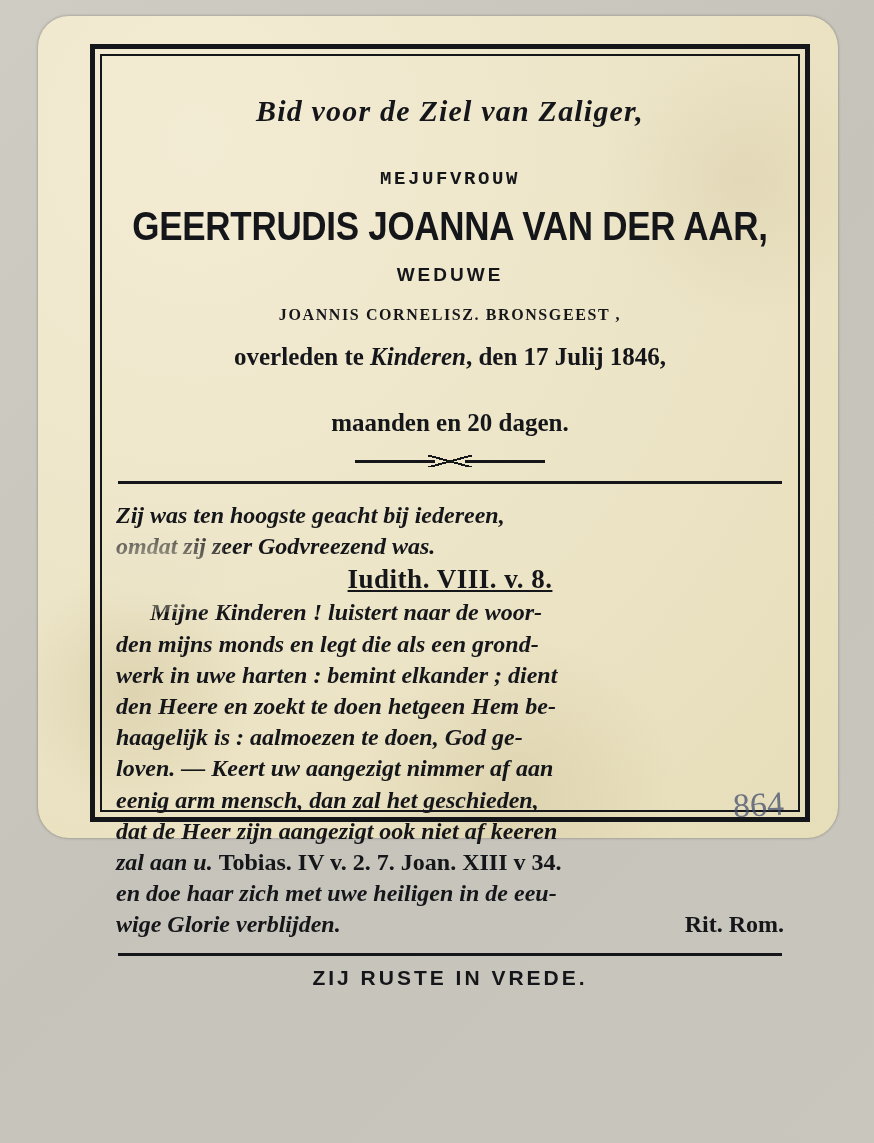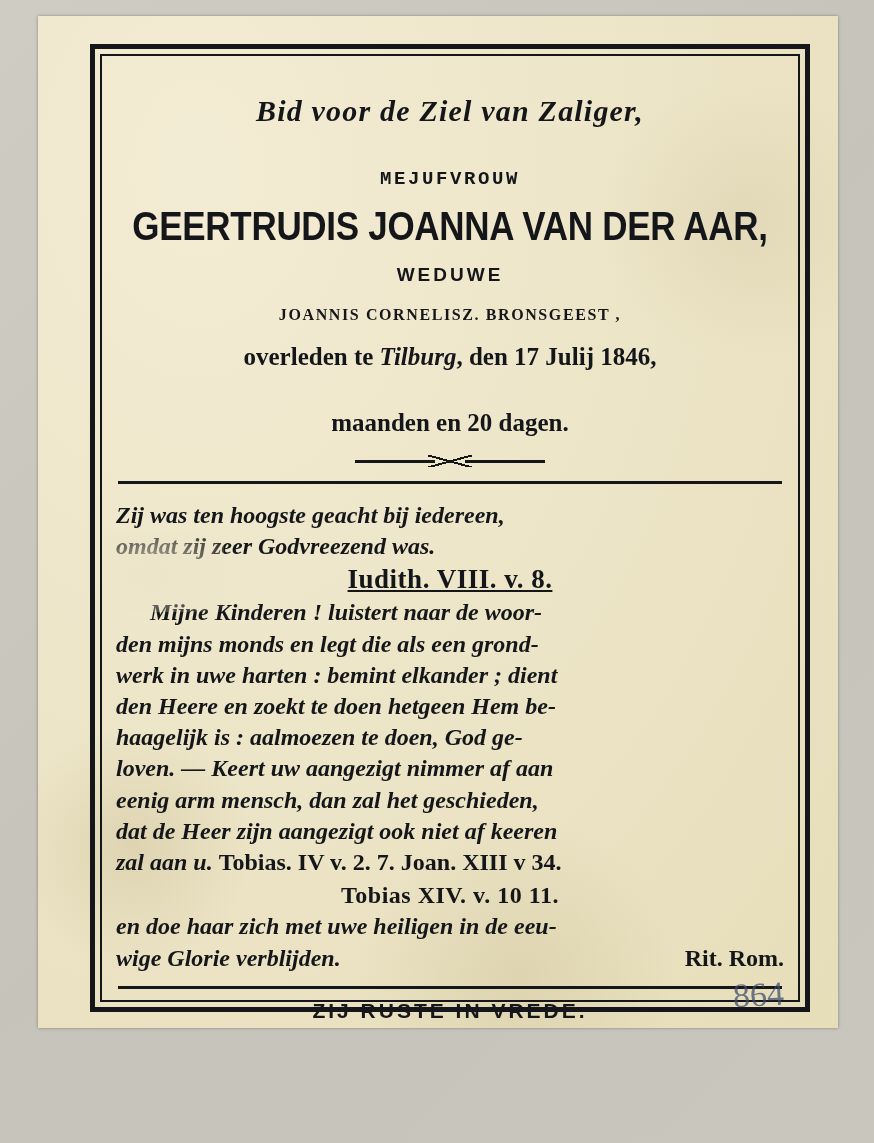--- a/index.html
+++ b/index.html
@@ -21,25 +21,26 @@
     height: 1143px;
     background: linear-gradient(135deg, #cfccc3 0%, #c6c3ba 50%, #c9c6bd 100%);
   }
 
   
   #card {
     position: absolute;
     left: 38px;
     top: 16px;
     width: 800px;
-    height: 1012px;
+    height: 822px;
     background: #efe7cc;
     background-image:
       radial-gradient(ellipse at 20% 15%, #f3ecd4 0%, #ece4c6 55%, #e6ddb9 100%);
     box-shadow: 0 0 3px rgba(0,0,0,0.35);
+    border-radius: 31px;
   }
   
   #card::before {
     content: "";
     position: absolute;
     inset: 0;
     background:
       radial-gradient(circle at 12% 82%, rgba(190,175,130,0.30) 0px, rgba(190,175,130,0) 120px),
       radial-gradient(circle at 88% 20%, rgba(195,180,140,0.22) 0px, rgba(195,180,140,0) 140px),
       radial-gradient(circle at 60% 95%, rgba(180,165,120,0.22) 0px, rgba(180,165,120,0) 160px);
@@ -242,21 +243,21 @@
 
       <div class="line l-mejuf">MEJUFVROUW</div>
 
       <div class="line l-name">GEERTRUDIS JOANNA VAN DER AAR,</div>
 
       <div class="line l-weduwe">WEDUWE</div>
 
       <div class="line l-husband">JOANNIS CORNELISZ. BRONSGEEST ,</div>
 
       <div class="line l-death">
-        <span>overleden te </span><em>Tilburg</em><span>, den 17 Julij 1846,</span><br>
+        <span>overleden te </span><em>Kinderen</em><span>, den 17 Julij 1846,</span><br>
         <br>
         <span>maanden en 20 dagen.</span>
       </div>
 
       <div class="divider">
         <div class="bar left"></div>
         <div class="bar right"></div>
         <div class="knot"></div>
       </div>
 
@@ -272,21 +273,20 @@
         <p>werk in uwe harten : bemint elkander ; dient</p>
         <p>den Heere en zoekt te doen hetgeen Hem be-</p>
         <p>haagelijk is : aalmoezen te doen, God ge-</p>
         <p>loven. — Keert uw aangezigt nimmer af aan</p>
         <p>eenig arm mensch, dan zal het geschieden,</p>
         <p>dat de Heer zijn aangezigt ook niet af keeren</p>
         <p>
           <span>zal aan u.</span>
           <span class="roman">Tobias. IV v. 2. 7. Joan. XIII v 34.</span>
         </p>
-        <span class="ref-center">Tobias XIV. v. 10 11.</span>
 
         <p>en doe haar zich met uwe heiligen in de eeu-</p>
         <p>
           <span>wige Glorie verblijden.</span>
           <span class="roman" style="float:right;">Rit. Rom.</span>
         </p>
       </div>
 
       <hr class="footer-rule">
 

